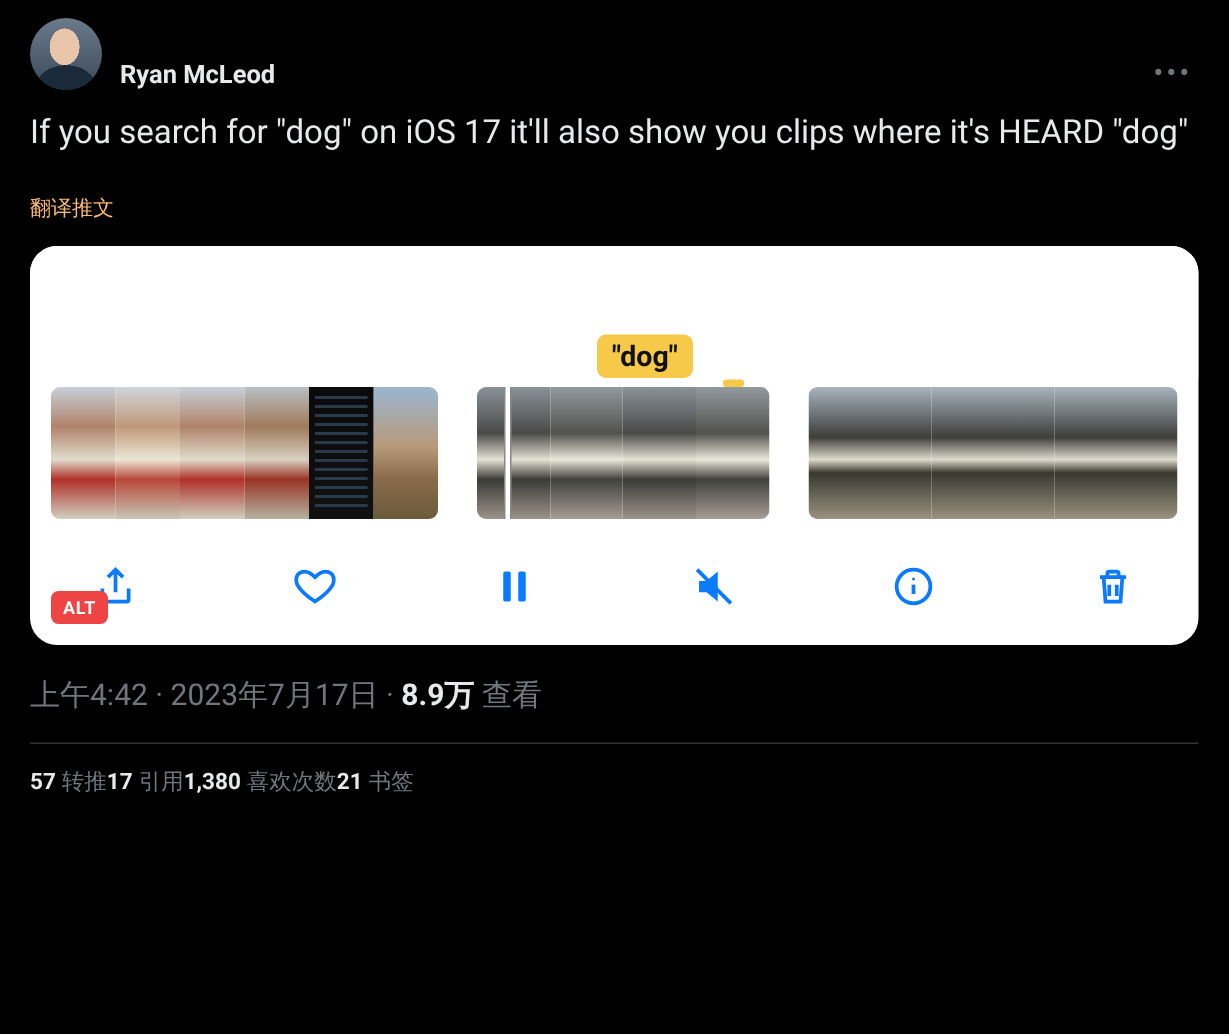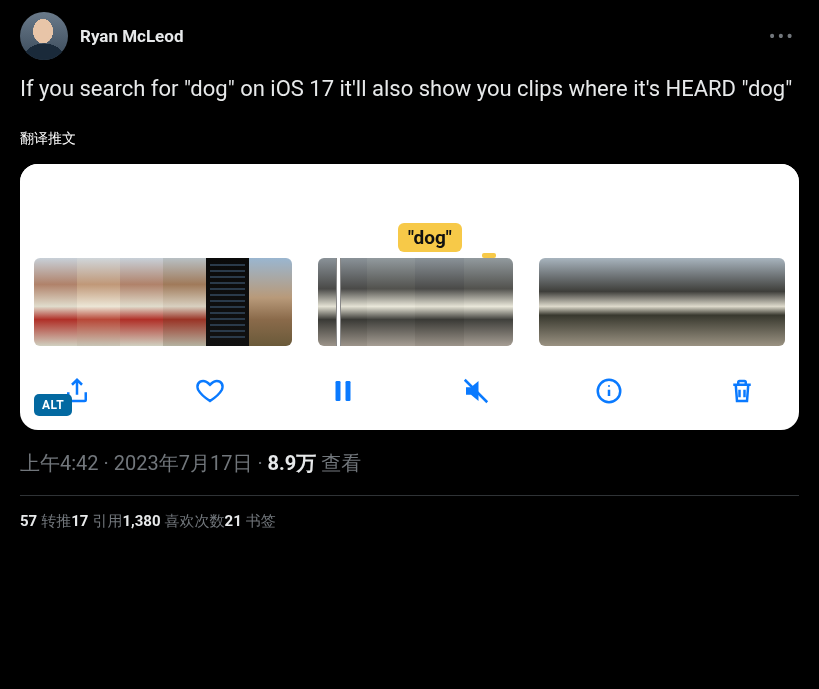--- a/index.html
+++ b/index.html
@@ -9,21 +9,21 @@
     width: 819px;
     height: 689px;
     color: #e7e9ea;
     overflow: hidden;
   }
   .tweet {
     padding: 12px 20px 0 20px;
   }
   .header {
     display: flex;
-    align-items: center;
+    align-items: flex-end;
     gap: 12px;
     margin-bottom: 14px;
   }
   .avatar {
     width: 48px;
     height: 48px;
     border-radius: 50%;
     flex-shrink: 0;
     overflow: hidden;
     background: linear-gradient(180deg, #4a5a6a 0%, #2a3a4a 100%);
@@ -58,21 +58,21 @@
     line-height: 1;
     padding: 2px 4px;
   }
   .tweet-text {
     font-size: 22px;
     line-height: 1.35;
     color: #e7e9ea;
     margin-bottom: 6px;
   }
   .translate {
-    color: #ffffff;
+    color: #fdba74;
     font-size: 14px;
     margin-bottom: 16px;
     display: inline-block;
     margin-top: 20px;
   }
   .media-card {
     background: #fff;
     border-radius: 18px;
     overflow: hidden;
     position: relative;
@@ -156,21 +156,21 @@
     color: #0a7aff;
     display: flex;
     align-items: center;
     justify-content: center;
   }
   .tb-btn svg { width: 30px; height: 30px; stroke: #0a7aff; fill: none; stroke-width: 2; }
   .alt-badge {
     position: absolute;
     left: 14px;
     bottom: 14px;
-    background: #0369a1;
+    background: #ef4444;
     color: #fff;
     font-weight: 700;
     font-size: 12px;
     padding: 4px 8px;
     border-radius: 5px;
     letter-spacing: 0.5px;
   }
   .meta-line {
     margin-top: 20px;
     font-size: 20px;

